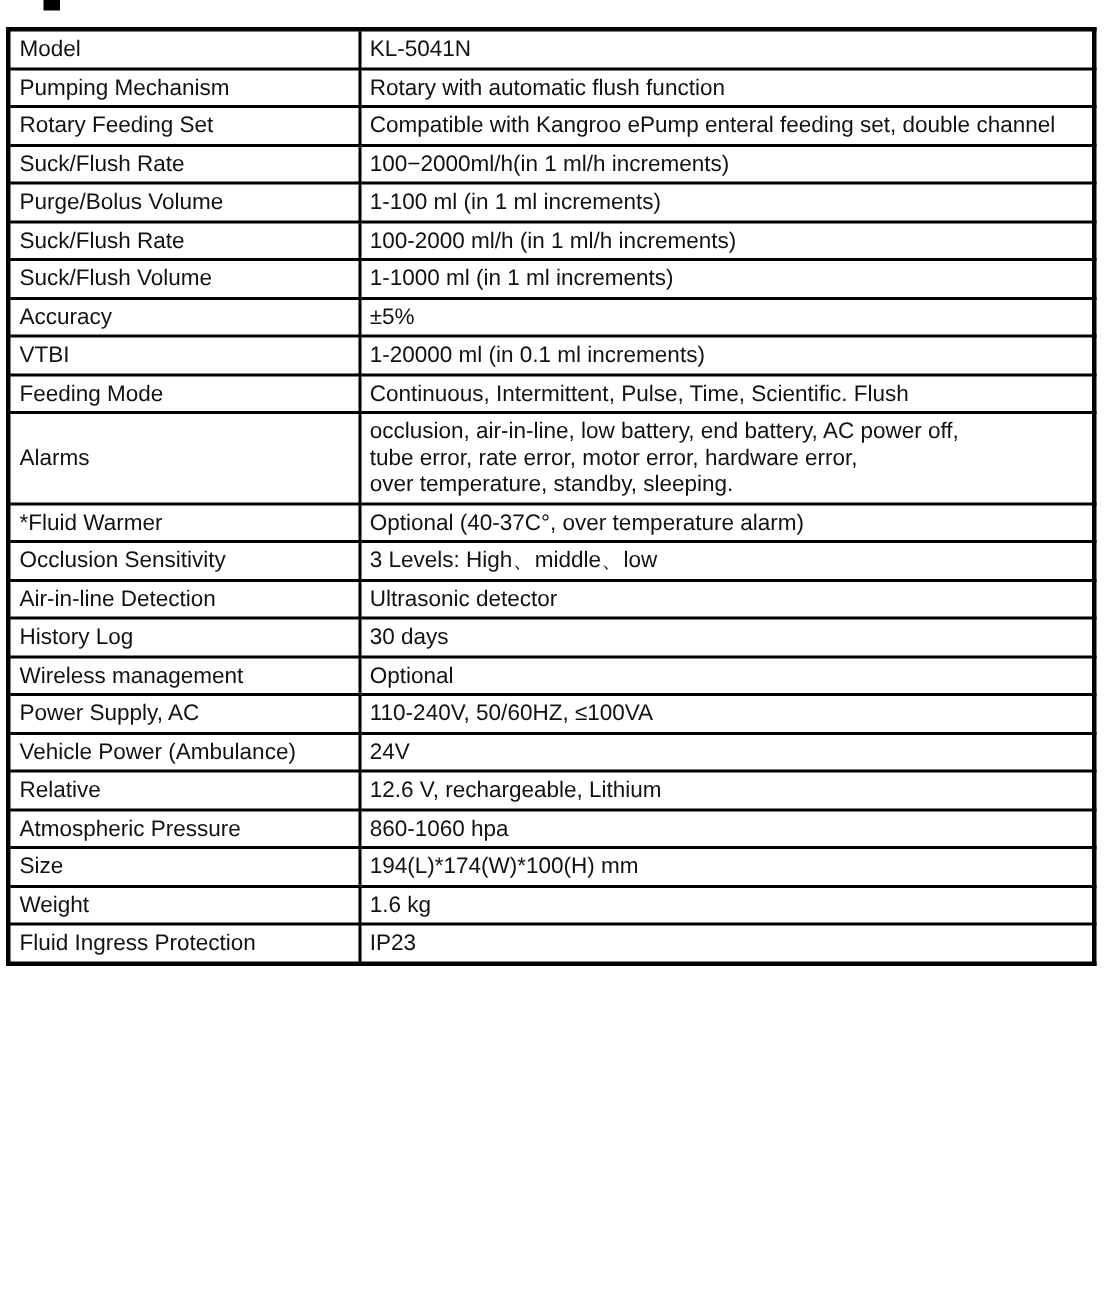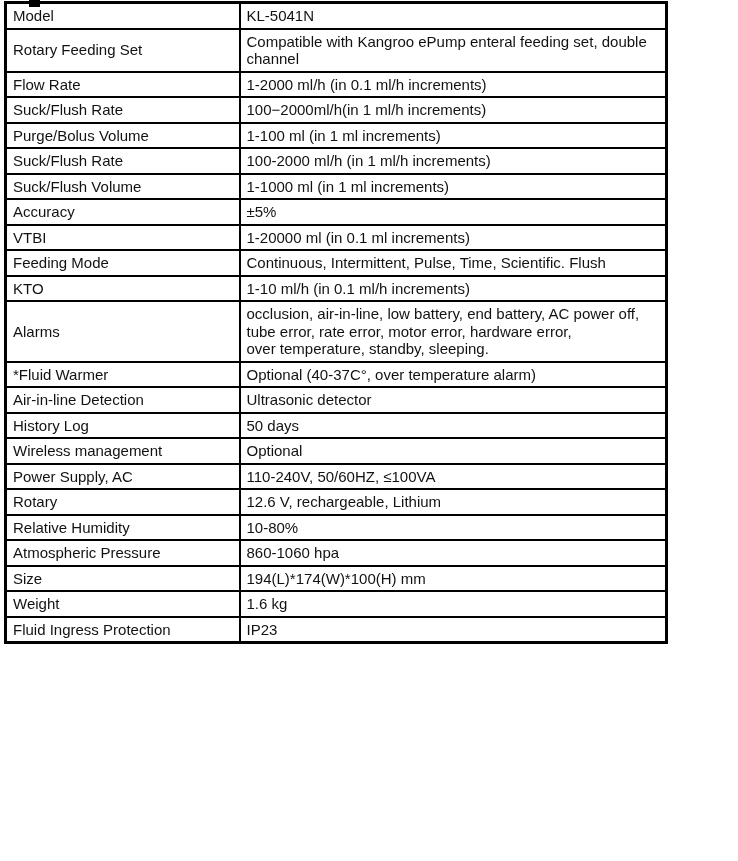--- a/index.html
+++ b/index.html
@@ -20,22 +20,22 @@
     position: absolute;
     left: 29px;
     top: 0;
     width: 11px;
     height: 7px;
     background: #000000;
   }
   table.spec-table {
     position: absolute;
     left: 4px;
-    top: 1px;
-    width: 664px;
+    top: 18px;
+    width: 727px;
     border-collapse: collapse;
     table-layout: fixed;
     border: 3px solid #000000;
   }
   table.spec-table col.c1 { width: 234px; }
   table.spec-table td {
     border: 2px solid #000000;
     padding: 3px 5px 3px 6px;
     font-size: 15px;
     line-height: 17.5px;
@@ -54,26 +54,26 @@
     <colgroup>
       <col class="c1">
       <col class="c2">
     </colgroup>
     <tbody>
         <tr>
           <td>Model</td>
           <td>KL-5041N</td>
         </tr>
         <tr>
+          <td>Pumping Mechanism</td>
+          <td>Rotary with automatic flush function</td>
+        </tr>
+        <tr>
           <td>Rotary Feeding Set</td>
           <td>Compatible with Kangroo ePump enteral feeding set, double channel</td>
-        </tr>
-        <tr>
-          <td>Flow Rate</td>
-          <td>1-2000 ml/h (in 0.1 ml/h increments)</td>
         </tr>
         <tr>
           <td>Suck/Flush Rate</td>
           <td>100−2000ml/h(in 1 ml/h increments)</td>
         </tr>
         <tr>
           <td>Purge/Bolus Volume</td>
           <td>1-100 ml (in 1 ml increments)</td>
         </tr>
         <tr>
@@ -90,56 +90,56 @@
         </tr>
         <tr>
           <td>VTBI</td>
           <td>1-20000 ml (in 0.1 ml increments)</td>
         </tr>
         <tr>
           <td>Feeding Mode</td>
           <td>Continuous, Intermittent, Pulse, Time, Scientific. Flush</td>
         </tr>
         <tr>
-          <td>KTO</td>
-          <td>1-10 ml/h (in 0.1 ml/h increments)</td>
-        </tr>
-        <tr>
           <td>Alarms</td>
           <td>occlusion,  air-in-line, low battery, end battery, AC power off,
 tube error, rate error, motor error, hardware error,
 over temperature, standby, sleeping.</td>
         </tr>
         <tr>
           <td>*Fluid Warmer</td>
           <td>Optional (40-37C°, over temperature alarm)</td>
         </tr>
         <tr>
+          <td>Occlusion Sensitivity</td>
+          <td>3 Levels: High、middle、low</td>
+        </tr>
+        <tr>
           <td>Air-in-line Detection</td>
           <td>Ultrasonic detector</td>
         </tr>
         <tr>
           <td>History Log</td>
-          <td>50 days</td>
+          <td>30 days</td>
         </tr>
         <tr>
           <td>Wireless management</td>
           <td>Optional</td>
         </tr>
         <tr>
           <td>Power Supply, AC</td>
           <td>110-240V, 50/60HZ, ≤100VA</td>
         </tr>
         <tr>
-          <td>Rotary</td>
-          <td>12.6 V, rechargeable, Lithium</td>
+          <td>Vehicle Power (Ambulance)</td>
+          <td>24V</td>
         </tr>
         <tr>
-          <td>Relative Humidity</td>
-          <td>10-80%</td>
+          <td>Relative</td>
+          <td>12.6 V, rechargeable, Lithium</td>
         </tr>
         <tr>
           <td>Atmospheric Pressure</td>
           <td>860-1060 hpa</td>
         </tr>
         <tr>
           <td>Size</td>
           <td>194(L)*174(W)*100(H) mm</td>
         </tr>
         <tr>

